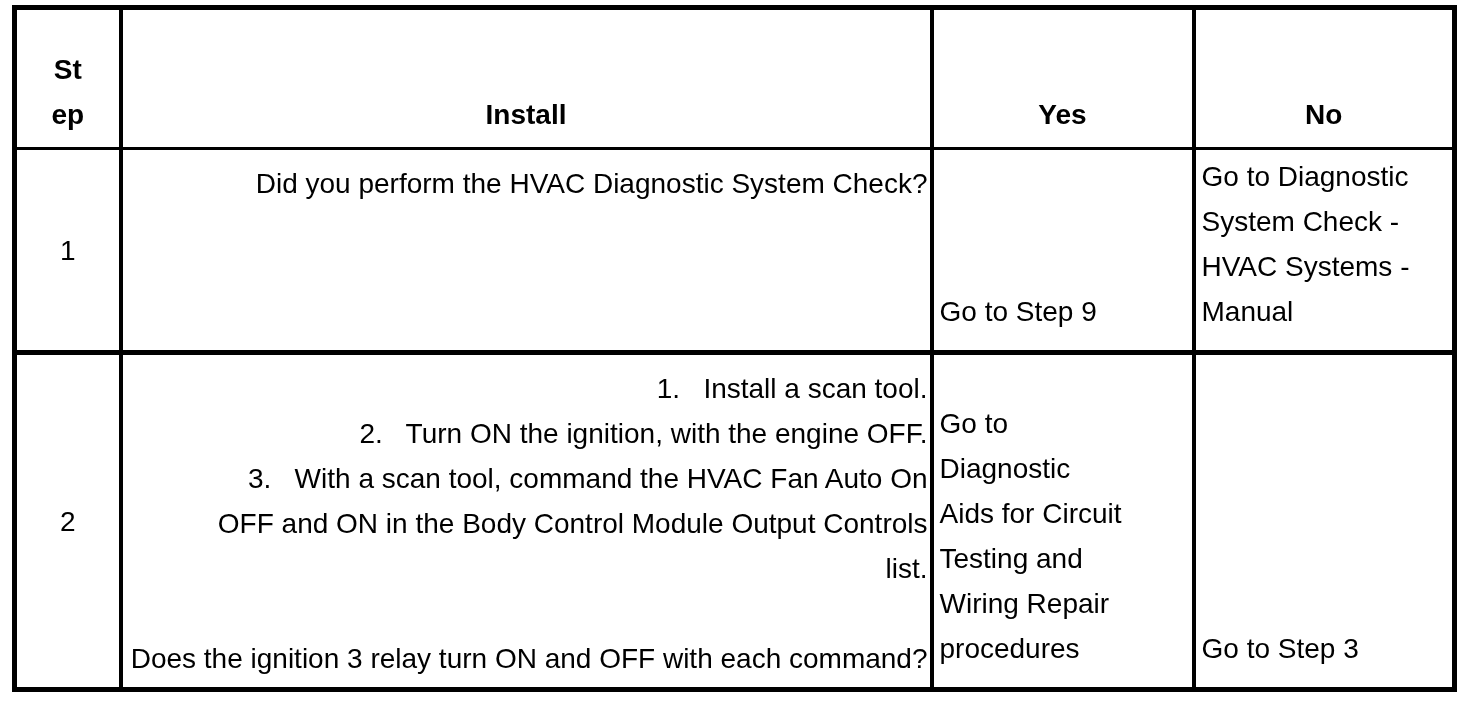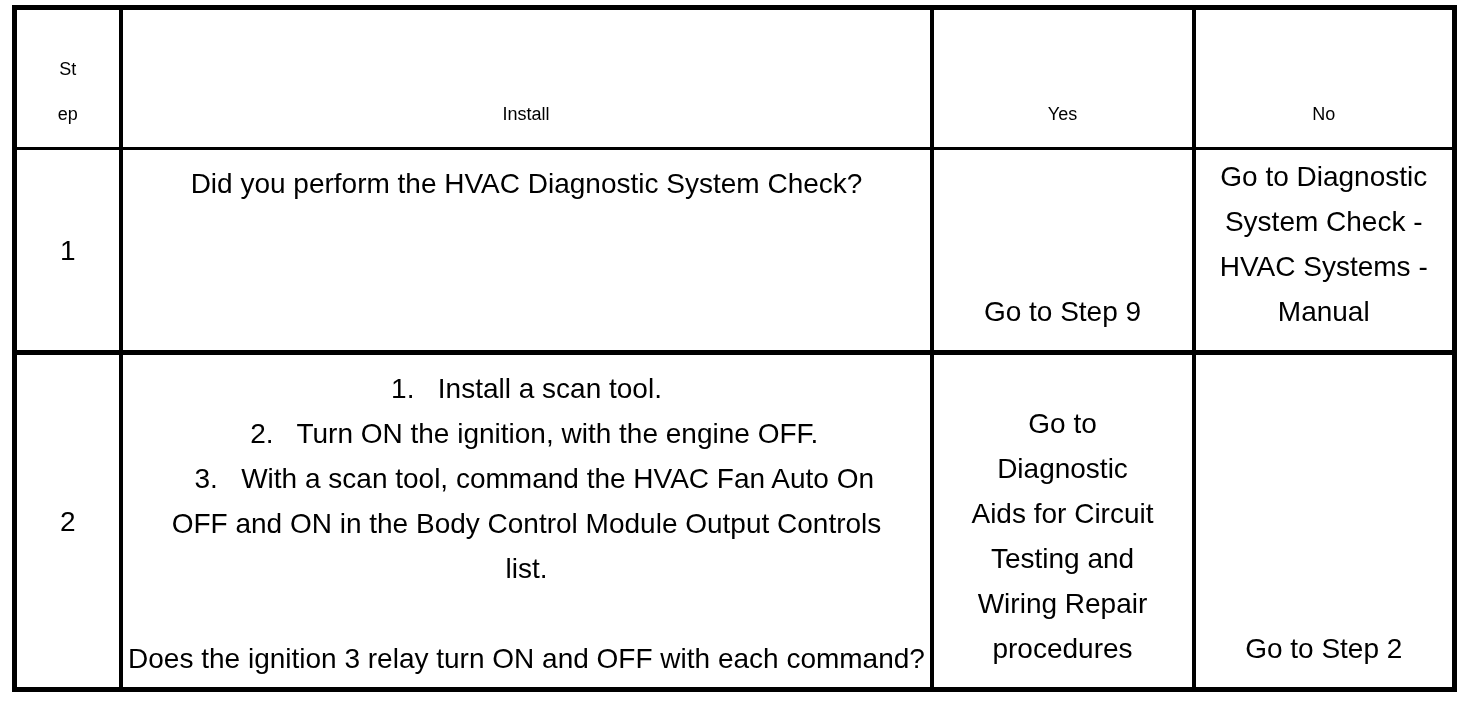--- a/index.html
+++ b/index.html
@@ -23,26 +23,26 @@
     line-height: 45px;
   }
   table.diag {
     border: 5px solid #000000;
   }
   table.diag th {
     border-left: 4px solid #000000;
     border-bottom: 3px solid #000000;
     border-top: 0;
     border-right: 0;
-    font-weight: normal;
+    font-weight: bold;
     vertical-align: bottom;
     text-align: center;
     padding: 0 0 10px 0;
     white-space: pre-wrap;
-    font-size: 18px;
+    font-size: 28px;
   }
   table.diag td {
     border-left: 4px solid #000000;
     border-top: 0;
     border-bottom: 0;
     border-right: 0;
     overflow: hidden;
   }
   table.diag tr.row-1 td {
     border-bottom: 5px solid #000000;
@@ -50,27 +50,26 @@
   thead tr { height: 141px; }
   tr.row-1 { height: 204px; }
   tr.row-2 { height: 337px; }
 
   td.cell-step {
     text-align: center;
     vertical-align: middle;
     padding: 0;
   }
   td.cell-action {
-    text-align: center;
+    text-align: right;
     vertical-align: top;
     padding: 11px 2px 0 3px;
     white-space: pre-wrap;
   }
   td.cell-yes, td.cell-no {
-    text-align: center;
     vertical-align: bottom;
     padding: 0 6px 16px 6px;
     white-space: pre-wrap;
     margin-top: 12px;
   }
 </style>
 </head>
 <body>
 
 <table class="diag">
@@ -107,16 +106,16 @@
 OFF and ON in the Body Control Module Output Controls
 list.
 
 Does the ignition 3 relay turn ON and OFF with each command?</td>
       <td class="cell-yes">Go to
 Diagnostic
 Aids for Circuit
 Testing and
 Wiring Repair
 procedures</td>
-      <td class="cell-no">Go to Step 2</td>
+      <td class="cell-no">Go to Step 3</td>
     </tr>
   </tbody>
 </table>
 
 </body></html>

